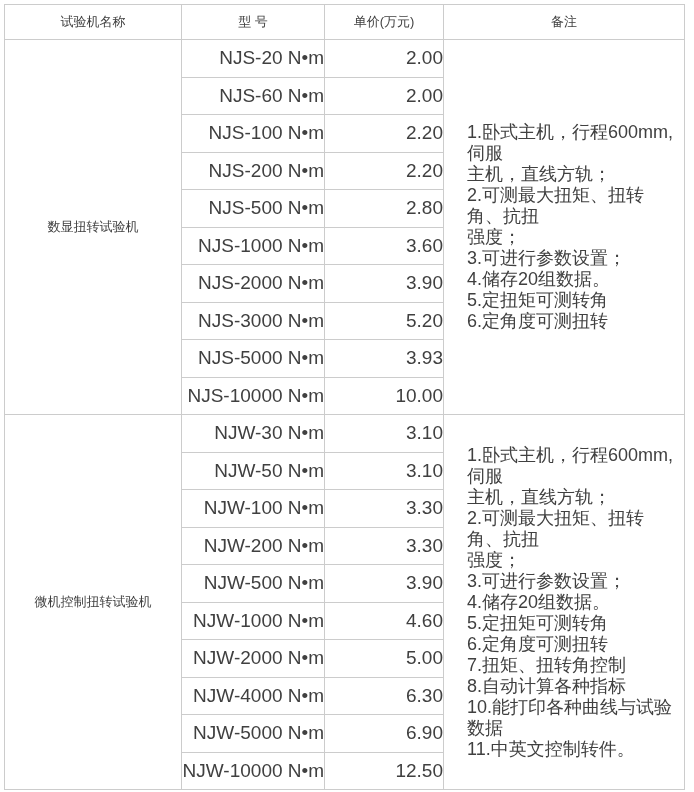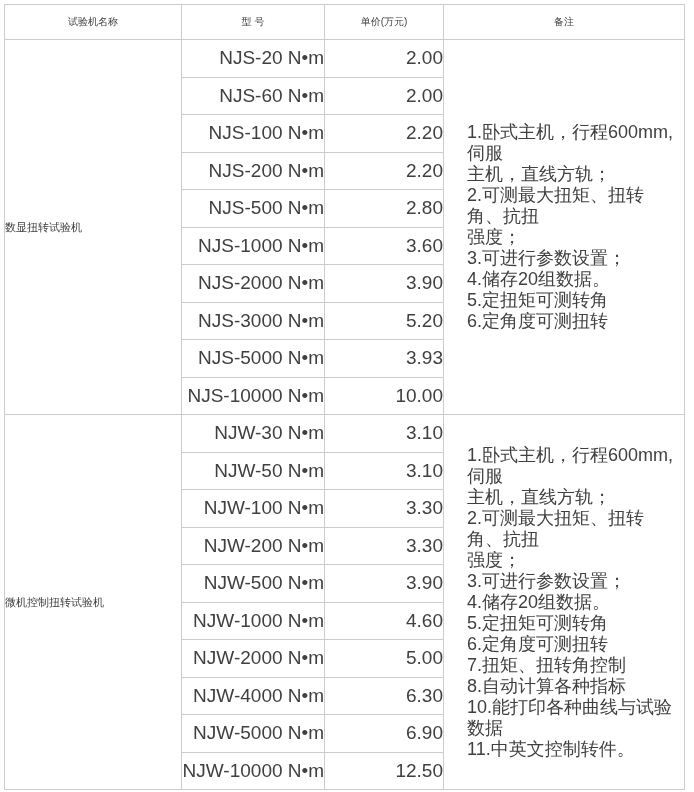--- a/index.html
+++ b/index.html
@@ -19,33 +19,33 @@
   }
   .price-table th,
   .price-table td {
     border: 1px solid #cccccc;
     padding: 0;
     overflow: hidden;
   }
   .price-table th {
     height: 34px;
     font-weight: 400;
-    font-size: 10px;
+    font-size: 13px;
     text-align: center;
     vertical-align: middle;
   }
   td.c-model, td.c-price {
     height: 36.5px;
     font-size: 19px;
     text-align: right;
     vertical-align: middle;
   }
   td.c-group {
-    font-size: 11px;
-    text-align: left;
+    font-size: 13px;
+    text-align: center;
     vertical-align: middle;
   }
   td.c-notes {
     font-size: 18px;
     line-height: 21px;
     text-align: left;
     vertical-align: middle;
     padding: 0 6px 0 23px;
     white-space: pre-line;
   }

